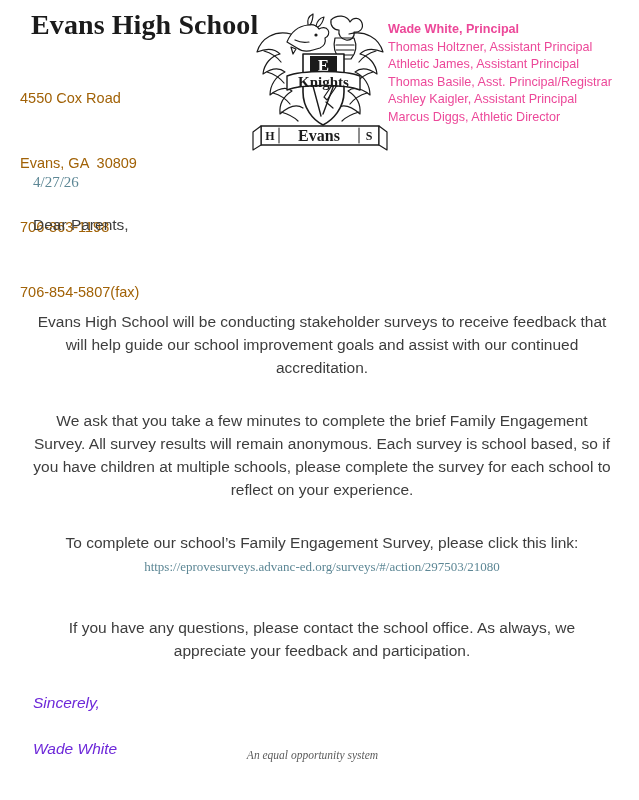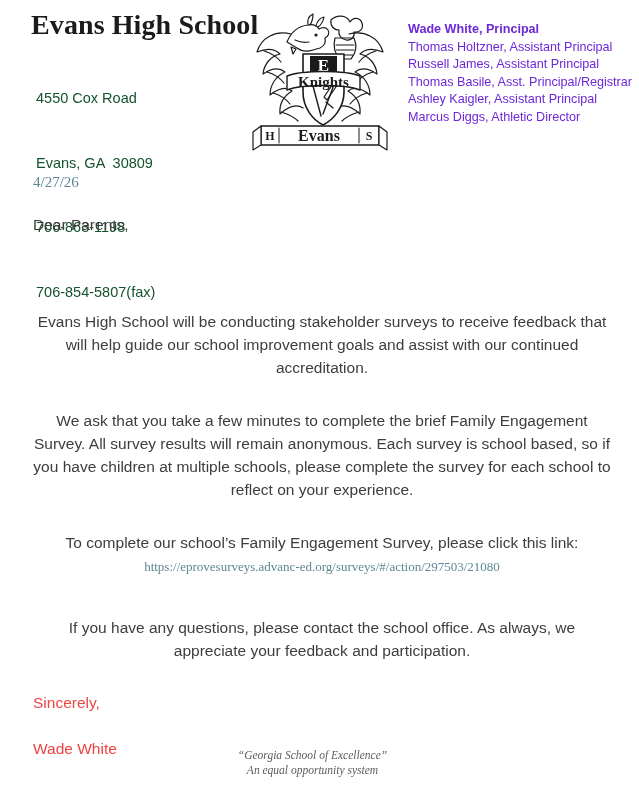--- a/index.html
+++ b/index.html
@@ -30,49 +30,49 @@
     top: 9px;
     font-family: "Liberation Serif", "DejaVu Serif", serif;
     font-size: 28px;
     font-weight: 700;
     letter-spacing: 0.1px;
     color: #1b1b1b;
     white-space: nowrap;
   }
   .address-block {
     position: absolute;
-    left: 36px;
+    left: 20px;
     top: 45px;
     font-family: "Liberation Sans", sans-serif;
     font-size: 14.5px;
     line-height: 21.5px;
-    color: #14532d;
+    color: #a16207;
     white-space: pre;
   }
   .address-line { display: block; }
 
   
   .crest {
     position: absolute;
     left: 247px;
     top: 4px;
     width: 146px;
     height: 148px;
   }
   .crest svg { display: block; width: 146px; height: 148px; }
 
   
   .admin-block {
     position: absolute;
-    left: 408px;
+    left: 388px;
     top: 21px;
     font-family: "Liberation Sans", sans-serif;
     font-size: 12.6px;
     line-height: 17.6px;
-    color: #6d28d9;
+    color: #ec4899;
     white-space: nowrap;
   }
   .admin-block .principal { font-weight: 700; }
   .admin-line { display: block; }
 
   
   .letter-body {
     position: absolute;
     left: 33px;
     top: 172px;
@@ -103,22 +103,23 @@
   .survey-link {
     font-family: "Liberation Serif", "DejaVu Serif", serif;
     font-size: 13px;
     color: #5d8795;
     text-decoration: none;
     white-space: nowrap;
   }
   .sign-off {
     font-size: 15.5px;
     line-height: 22px;
-    color: #ef4444;
+    color: #6d28d9;
     margin: 0 0 24px 0;
+    font-style: italic;
   }
   .sign-off.last { margin-bottom: 0; }
 
   
   .footer {
     position: absolute;
     left: 0;
     top: 748px;
     width: 625px;
     text-align: center;
@@ -209,21 +210,21 @@
       <g>
         <path d="M40 72 C55 66 98 66 113 72 L113 86 C98 80 55 80 40 86 Z" fill="#ffffff" stroke="#1b1b1b" stroke-width="1.4"></path>
         <text x="76.5" y="83" text-anchor="middle" font-family="Liberation Serif, serif" font-size="15" font-weight="700" fill="#1b1b1b" stroke="none">Knights</text>
       </g>
     </svg>
   </div>
 
   <div class="admin-block">
     <span class="admin-line principal">Wade White, Principal</span>
     <span class="admin-line">Thomas Holtzner, Assistant Principal</span>
-    <span class="admin-line">Russell James, Assistant Principal</span>
+    <span class="admin-line">Athletic James, Assistant Principal</span>
     <span class="admin-line">Thomas Basile, Asst. Principal/Registrar</span>
     <span class="admin-line">Ashley Kaigler, Assistant Principal</span>
     <span class="admin-line">Marcus Diggs, Athletic Director</span>
   </div>
 </div>
 
 <div class="letter-body">
 
   <p class="date-line">4/27/26</p>
   <p class="salutation">Dear Parents,</p>
@@ -233,15 +234,14 @@
 
   <p class="para link-para"><span>To complete our school’s Family Engagement Survey, please click this link: </span><a class="survey-link" href="#">https://eprovesurveys.advanc-ed.org/surveys/#/action/297503/21080</a></p>
 
   <p class="para">If you have any questions, please contact the school office. As always, we appreciate your feedback and participation.</p>
 
   <p class="sign-off">Sincerely,</p>
   <p class="sign-off">Wade White</p>
 </div>
 
 <div class="footer">
-  <span class="footer-line">“Georgia School of Excellence”</span>
   <span class="footer-line">An equal opportunity system</span>
 </div>
 
 </body></html>

